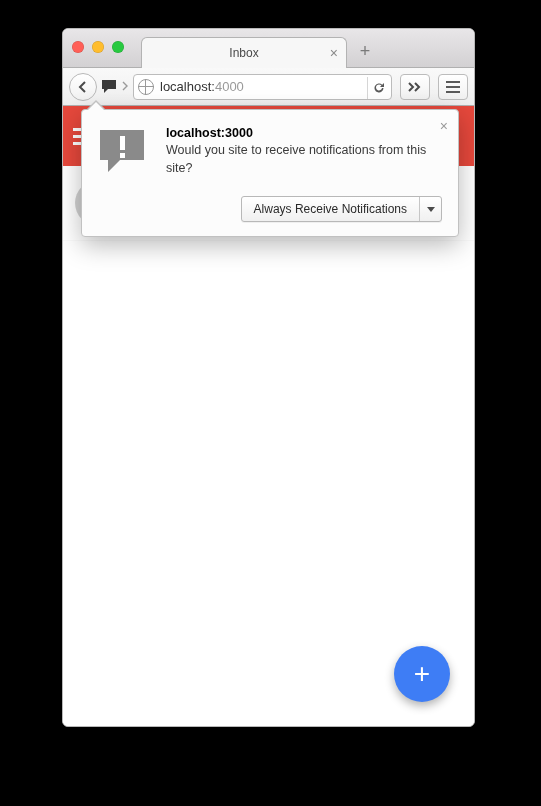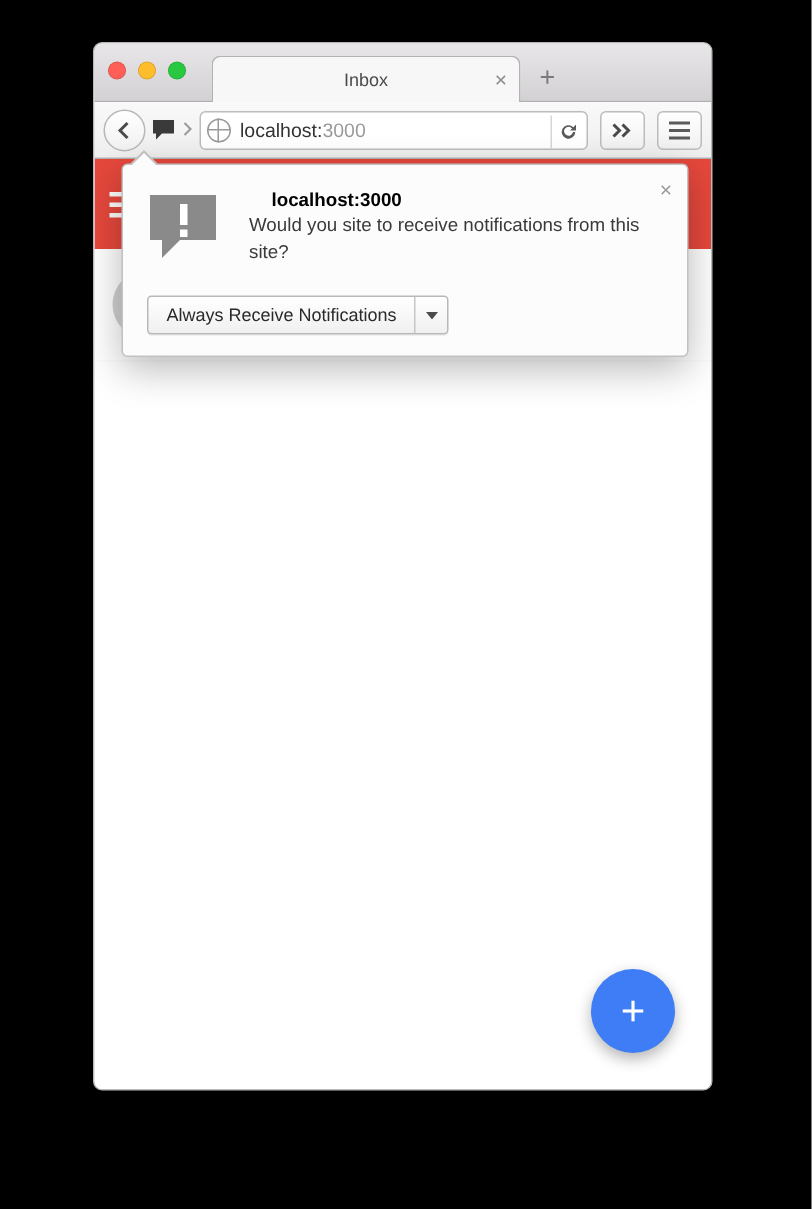--- a/index.html
+++ b/index.html
@@ -93,24 +93,24 @@
     .doorhanger::before{
       content:""; position:absolute; left:4px; top:-10px;
       border:10px solid transparent; border-bottom-color:#c1c1c1; border-top:none;
     }
     .doorhanger::after{
       content:""; position:absolute; left:5px; top:-8px;
       border:9px solid transparent; border-bottom-color:#fcfcfc; border-top:none;
     }
     .dh-body { display:flex; gap:16px; }
     .dh-text { font-size:12.5px; color:#3a3a3a; line-height:1.4; }
-    .dh-title { font-weight:700; margin-bottom:2px; font-size:12.5px;margin-left:15px; }
+    .dh-title { font-weight:700; margin-bottom:2px; font-size:12.5px; }
     .dh-link { color:#146a0; font-size:12.5px; margin-top:14px; cursor:pointer; }
     .dh-close { position:absolute; right:10px; top:8px; color:#9a9a9a; font-size:14px; }
-    .dh-actions { display:flex; justify-content:flex-start; margin-top:14px; }
+    .dh-actions { display:flex; justify-content:flex-end; margin-top:14px; }
     .dh-primary {
       display:flex; border:1px solid #b8b8b8; border-radius:3px; overflow:hidden;
       background:linear-gradient(#ffffff,#f0f0f0); box-shadow:0 1px 0 rgba(0,0,0,0.05);
     }
     .dh-primary .lbl { padding:5px 12px; font-size:12px; color:#2a2a2a; }
     .dh-primary .caret {
       width:22px; border-left:1px solid #c6c6c6; display:flex; align-items:center; justify-content:center;
     }
   </style>
 </head>
@@ -143,21 +143,21 @@
         </svg>
     </div>
     <span class="chev">
       <svg width="6" height="10" viewBox="0 0 6 10">
           <path d="M1 1l4 4-4 4" fill="none" stroke="#9a9a9a" stroke-width="1.4"></path>
         </svg>
     </span>
     <div class="urlbar">
       <span class="globe"></span>
       <span>localhost:</span>
-        <span class="url-dim">3000</span>
+        <span class="url-dim">4000</span>
       <span class="reload">
         <svg width="14" height="14" viewBox="0 0 14 14">
             <path d="M11.5 7a4.5 4.5 0 1 1-1.3-3.2L12 2v4H8l1.4-1.4A3 3 0 1 0 10 7z" fill="#5a5a5a"></path>
           </svg>
       </span>
     </div>
     <div class="overflow">
       <svg width="14" height="10" viewBox="0 0 14 10">
           <path d="M1 1l4 4-4 4M7 1l4 4-4 4" fill="none" stroke="#4a4a4a" stroke-width="2"></path>
         </svg>

